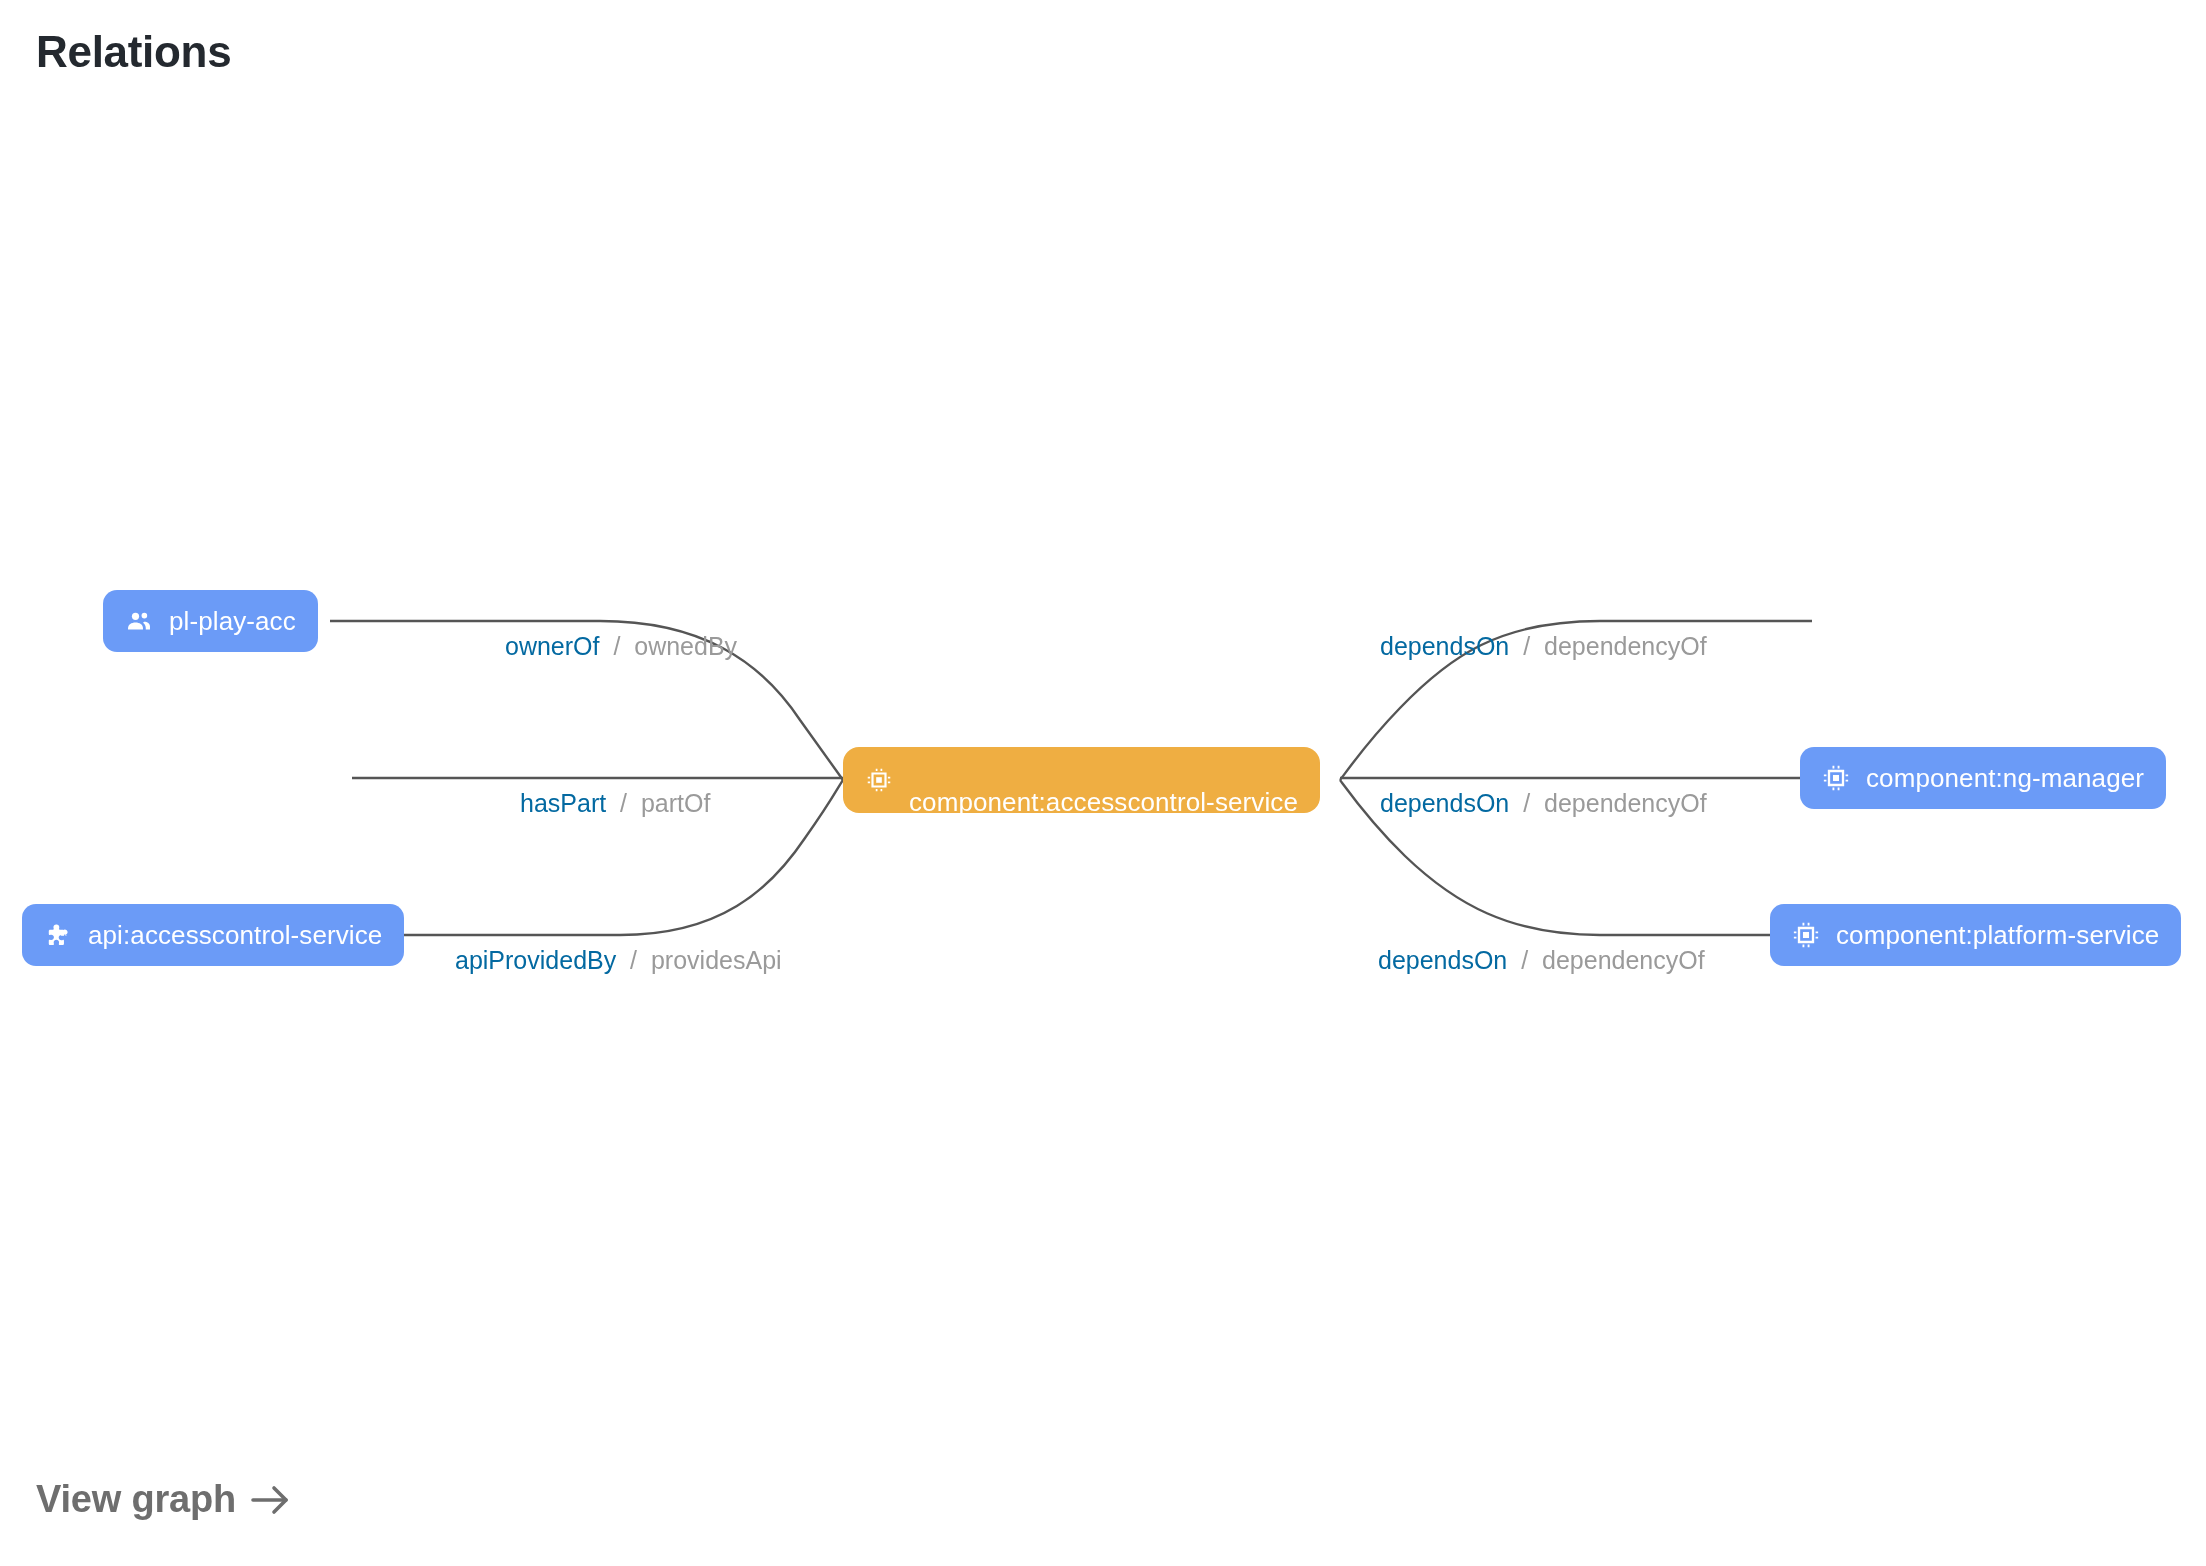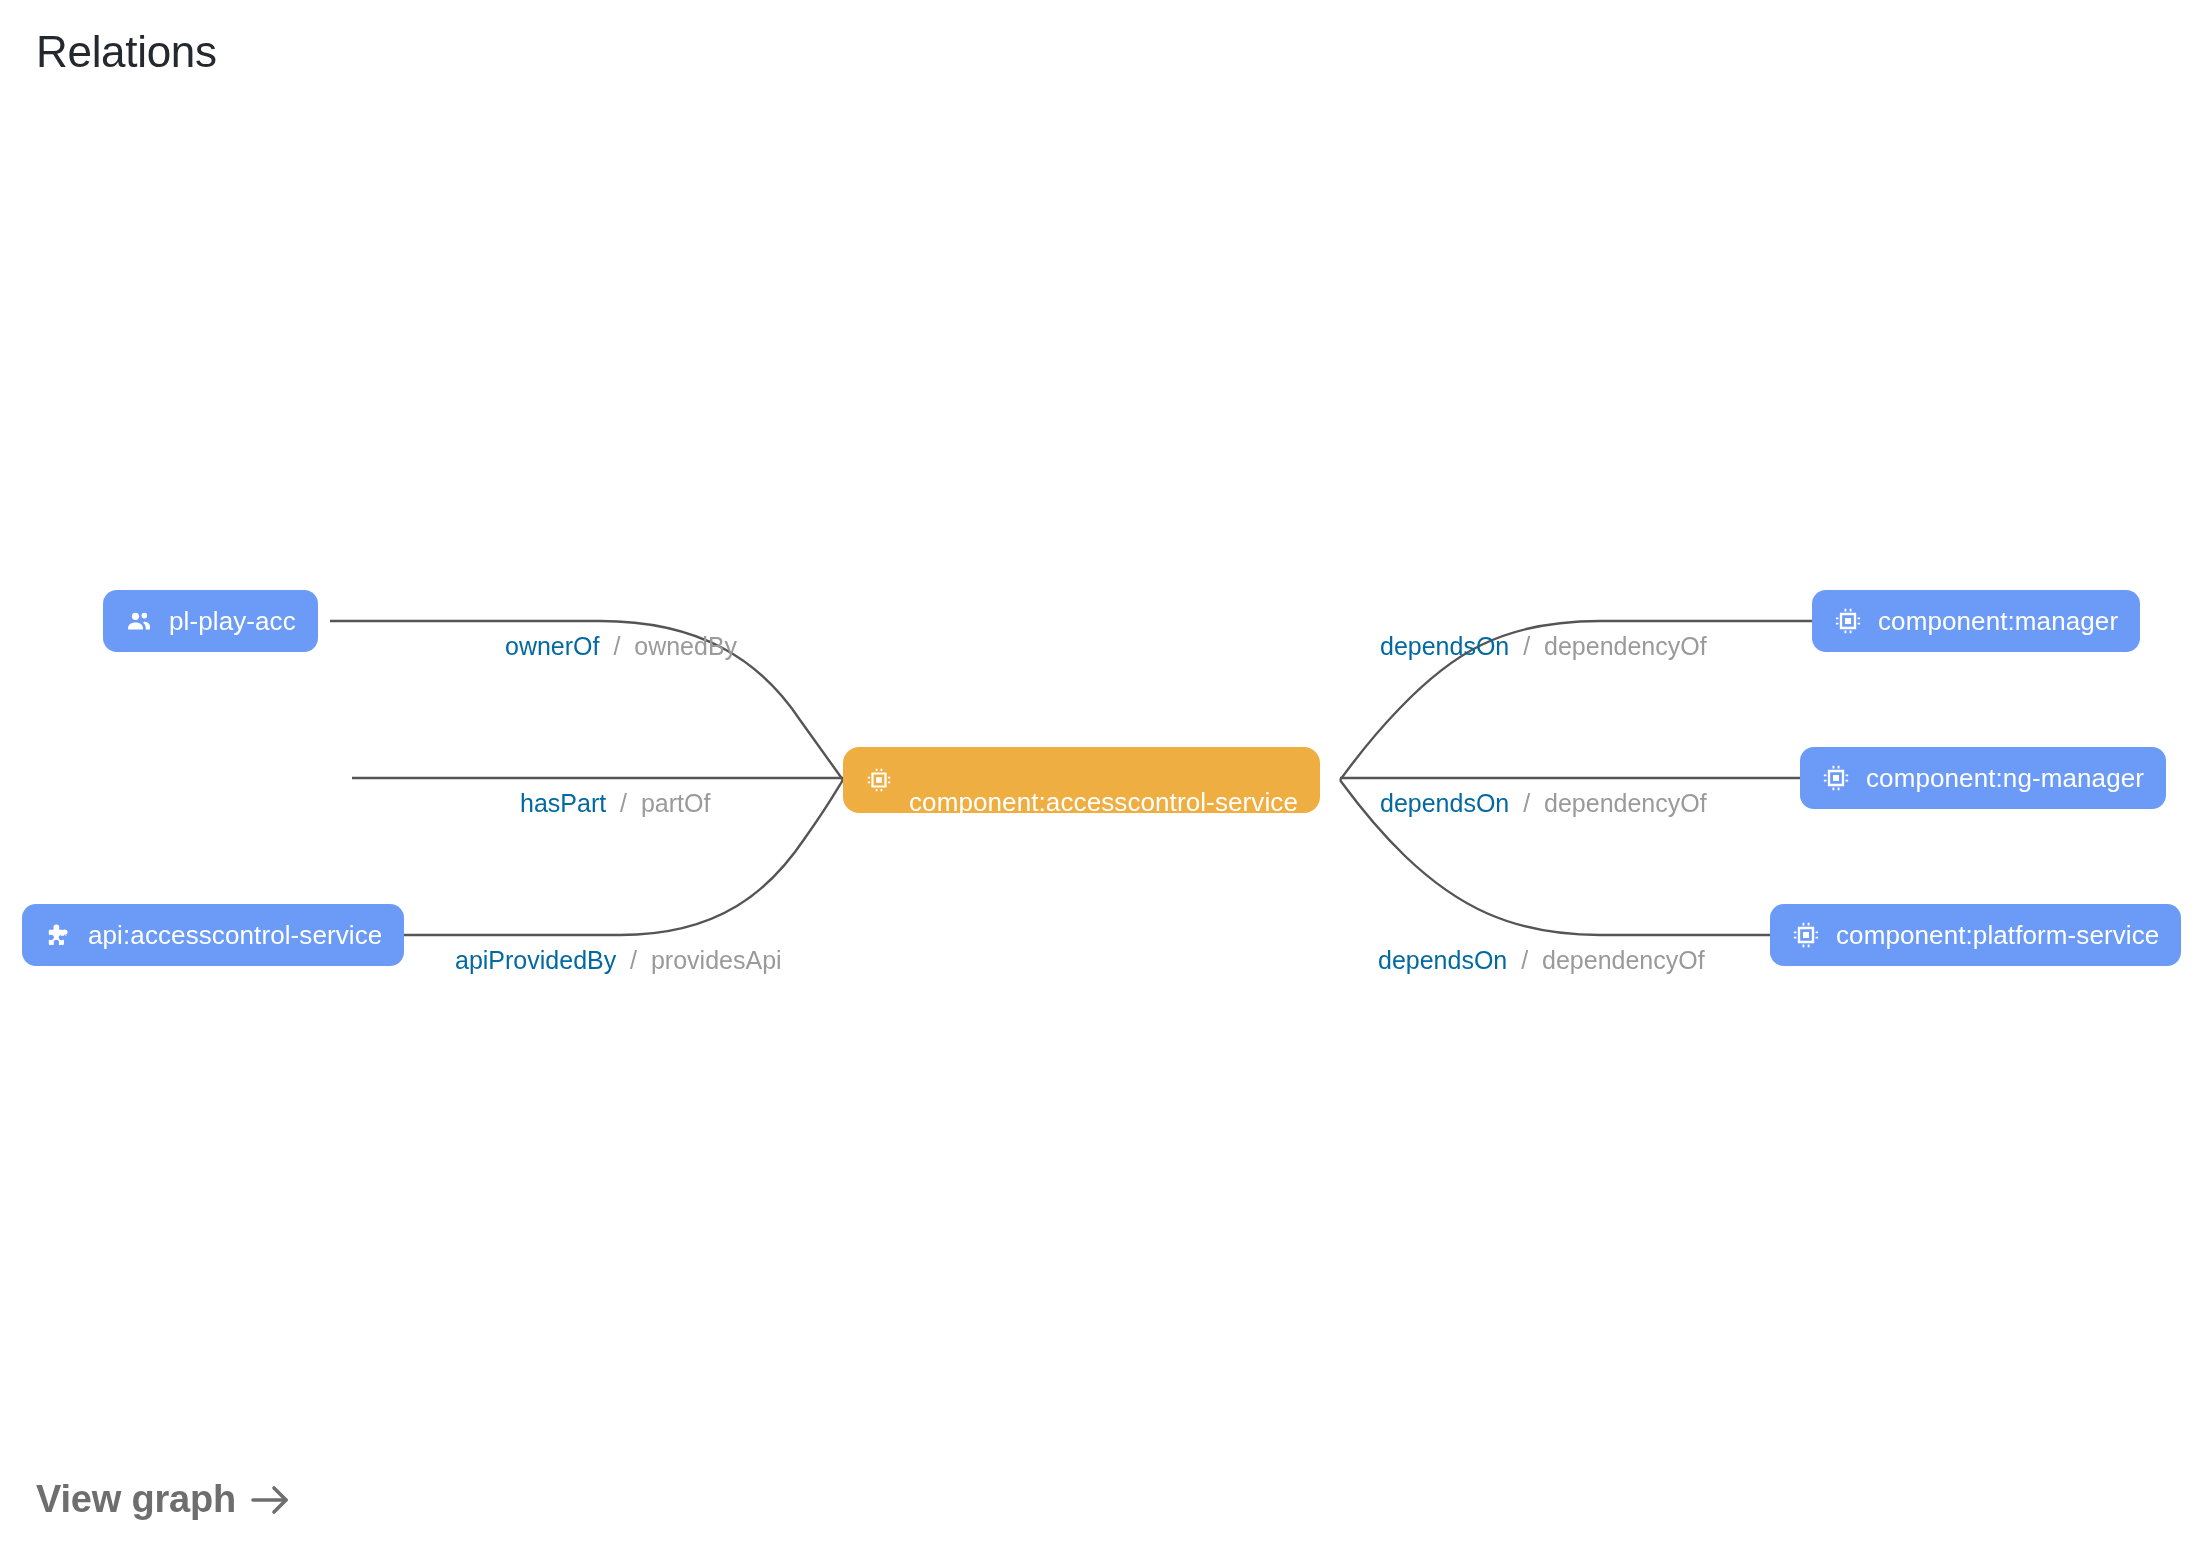--- a/index.html
+++ b/index.html
@@ -15,21 +15,21 @@
     font-family: "Liberation Sans", sans-serif;
     overflow: hidden;
   }
 
   
   .page-title {
     position: absolute;
     left: 36px;
     top: 26px;
     font-size: 44px;
-    font-weight: 400;
+    font-weight: 700;
     letter-spacing: -0.3px;
     color: #24292f;
     line-height: 1.2;
   }
 
   
   .graph-canvas {
     position: absolute;
     left: 0;
     top: 0;
@@ -158,30 +158,20 @@
   <div class="node node-blue" style="left:22px; top:904px;">
     <span class="node-icon">
       <svg width="28" height="28" viewBox="0 0 24 24" fill="#ffffff">
         <path d="M19.9 12.7h-1.1c-0.3 0-0.5-0.2-0.5-0.5 0-0.3 0.2-0.5 0.5-0.6 0.9-0.3 1.5-1.2 1.4-2.2-0.1-1.2-1.1-2.1-2.3-2.1-1.3 0-2.3 1-2.3 2.3 0 0 0 0 0 0.1 0 0.9 0.5 1.6 1.2 1.9 0.3 0.1 0.5 0.3 0.5 0.6 0 0.3-0.2 0.5-0.5 0.5h-1.6c-0.5 0-0.9-0.4-0.9-0.9v-1.6c0-0.3 0.2-0.5 0.5-0.5 0.3 0 0.5 0.2 0.6 0.5 0.3 0.8 1.2 1.4 2.1 1.3-0.1 0 0 0 0 0"></path>
         <path d="M10.4 3.1c-1.3 0-2.3 1-2.3 2.3 0 0.4 0.1 0.7 0.2 1 0.1 0.3 0.1 0.7-0.2 0.9-0.1 0.1-0.3 0.2-0.5 0.2H5.2c-0.6 0-1.1 0.5-1.1 1.1v2.6c0 0.2 0.1 0.4 0.2 0.5 0.2 0.2 0.6 0.3 0.9 0.2 0.3-0.1 0.6-0.2 1-0.2 1.3 0 2.3 1 2.3 2.3s-1 2.3-2.3 2.3c-0.4 0-0.7-0.1-1-0.2-0.3-0.1-0.7-0.1-0.9 0.2-0.1 0.1-0.2 0.3-0.2 0.5v2.6c0 0.6 0.5 1.1 1.1 1.1h2.6c0.2 0 0.4-0.1 0.5-0.2 0.2-0.2 0.3-0.6 0.2-0.9-0.1-0.3-0.2-0.6-0.2-1 0-1.3 1-2.3 2.3-2.3s2.3 1 2.3 2.3c0 0.4-0.1 0.7-0.2 1-0.1 0.3-0.1 0.7 0.2 0.9 0.1 0.1 0.3 0.2 0.5 0.2h2.6c0.6 0 1.1-0.5 1.1-1.1v-2.7c0-0.2-0.1-0.4-0.3-0.5-0.2-0.1-0.5-0.1-0.7 0-0.3 0.2-0.7 0.3-1.2 0.3-1.3 0-2.3-1-2.3-2.3s1-2.3 2.3-2.3c0.4 0 0.8 0.1 1.2 0.3 0.2 0.1 0.5 0.1 0.7 0 0.2-0.1 0.3-0.3 0.3-0.5V8.6c0-0.6-0.5-1.1-1.1-1.1h-2.4c-0.2 0-0.4-0.1-0.5-0.2-0.2-0.2-0.3-0.6-0.2-0.9 0.1-0.3 0.2-0.6 0.2-1 0-1.3-1-2.3-2.3-2.3z"></path>
       </svg>
     </span>
     <span class="node-label">api:accesscontrol-service</span>
   </div>
 
-  <div class="node node-blue" style="left:1812px; top:590px;">
-    <span class="node-icon">
-      <svg width="28" height="28" viewBox="0 0 24 24" fill="#ffffff">
-        <path d="M9 1.6h1.6v2.2H9zM13.4 1.6H15v2.2h-1.6zM9 20.2h1.6v2.2H9zM13.4 20.2H15v2.2h-1.6zM1.6 9h2.2v1.6H1.6zM1.6 13.4h2.2V15H1.6zM20.2 9h2.2v1.6h-2.2zM20.2 13.4h2.2V15h-2.2z"></path>
-        <path d="M5 5h14v14H5zm2 2v10h10V7z"></path>
-        <rect x="9.4" y="9.4" width="5.2" height="5.2"></rect>
-      </svg>
-    </span>
-    <span class="node-label">component:manager</span>
-  </div>
 
   <div class="node node-blue" style="left:1770px; top:904px;">
     <span class="node-icon">
       <svg width="28" height="28" viewBox="0 0 24 24" fill="#ffffff">
         <path d="M9 1.6h1.6v2.2H9zM13.4 1.6H15v2.2h-1.6zM9 20.2h1.6v2.2H9zM13.4 20.2H15v2.2h-1.6zM1.6 9h2.2v1.6H1.6zM1.6 13.4h2.2V15H1.6zM20.2 9h2.2v1.6h-2.2zM20.2 13.4h2.2V15h-2.2z"></path>
         <path d="M5 5h14v14H5zm2 2v10h10V7z"></path>
         <rect x="9.4" y="9.4" width="5.2" height="5.2"></rect>
       </svg>
     </span>
     <span class="node-label">component:platform-service</span>

